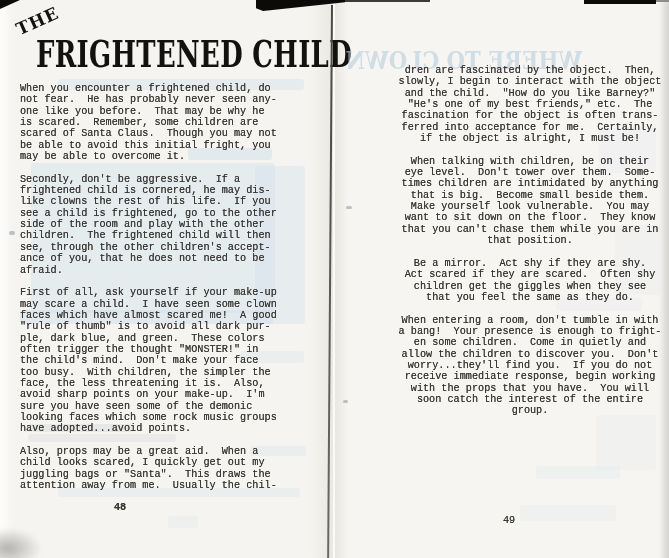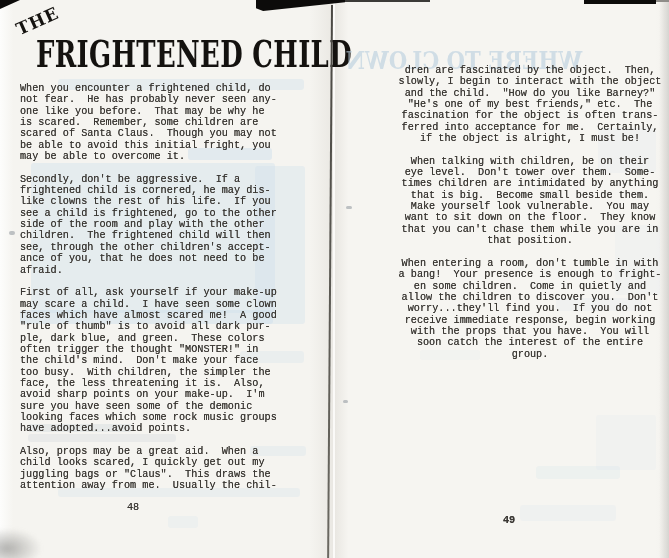--- a/index.html
+++ b/index.html
@@ -22,22 +22,22 @@
     transform:scaleX(0.70);transform-origin:left top;}
 
   
   .body-col{position:absolute;width:276px;font-size:10.2px;line-height:11.35px;
     color:#3a3733;text-shadow:0 0 .4px rgba(58,55,51,.85);z-index:3;}
   .body-col p{margin:0 0 11.35px 0;white-space:pre-wrap;}
   .col-left{left:20px;top:83px;}
   .col-right{left:392px;top:65px;text-align:center;}
   .pagenum{position:absolute;font-size:10.2px;color:#3a3733;z-index:3;
     text-shadow:0 0 .4px rgba(58,55,51,.85);}
-  .pn-left{left:127px;top:502px;}
-  .pn-right{left:503px;top:515px;font-weight:bold;}
+  .pn-left{left:114px;top:502px;font-weight:bold;}
+  .pn-right{left:503px;top:515px;}
 
   
   .ghost-title{position:absolute;left:388px;top:46px;width:210px;text-align:center;
     font-family:"DejaVu Serif","Liberation Serif",serif;font-weight:bold;
     font-size:25px;white-space:nowrap;color:#b9cfdf;opacity:.62;
     transform:scale(-0.85,1);filter:blur(.6px);z-index:1;}
 
   
   .bleed{position:absolute;background:#cfe0ec;border-radius:3px;z-index:1;}
   .b1{left:58px;top:79px;width:246px;height:11px;opacity:.40;}
@@ -136,41 +136,45 @@
 often trigger the thought "MONSTER!" in
 the child's mind.  Don't make your face
 too busy.  With children, the simpler the
 face, the less threatening it is.  Also,
 avoid sharp points on your make-up.  I'm
 sure you have seen some of the demonic
 looking faces which some rock music groups
 have adopted...avoid points.</p>
     <p>Also, props may be a great aid.  When a
 child looks scared, I quickly get out my
-juggling bags or "Claus".  This draws the
+juggling bags or "Santa".  This draws the
 attention away from me.  Usually the chil-</p>
   </div>
   <div class="pagenum pn-left">48</div>
 
   <div class="body-col col-right">
     <p>dren are fascinated by the object.  Then,
 slowly, I begin to interact with the object
 and the child.  "How do you like Barney?"
 "He's one of my best friends," etc.  The
 fascination for the object is often trans-
 ferred into acceptance for me.  Certainly,
 if the object is alright, I must be!</p>
     <p>When talking with children, be on their
 eye level.  Don't tower over them.  Some-
 times children are intimidated by anything
 that is big.  Become small beside them.
 Make yourself look vulnerable.  You may
 want to sit down on the floor.  They know
 that you can't chase them while you are in
 that position.</p>
+    <p>Be a mirror.  Act shy if they are shy.
+Act scared if they are scared.  Often shy
+children get the giggles when they see
+that you feel the same as they do.</p>
     <p>When entering a room, don't tumble in with
 a bang!  Your presence is enough to fright-
 en some children.  Come in quietly and
 allow the children to discover you.  Don't
 worry...they'll find you.  If you do not
 receive immediate response, begin working
 with the props that you have.  You will
 soon catch the interest of the entire
 group.</p>
   </div>

